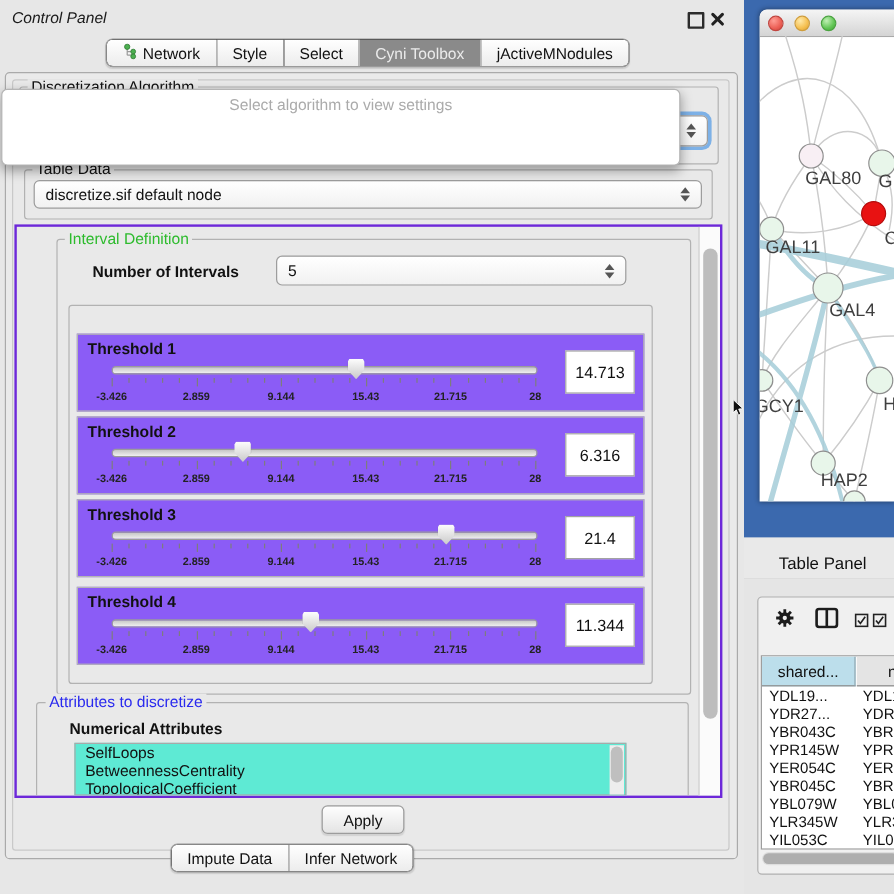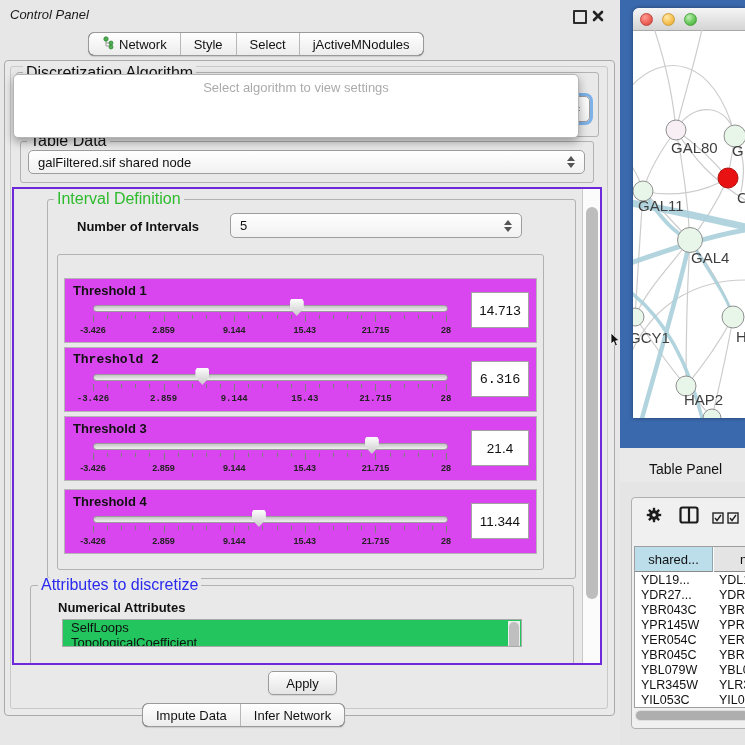--- a/index.html
+++ b/index.html
@@ -21,69 +21,69 @@
   .seg .tab:first-child{border-left:none;}
   .seg .tab.sel{background:#8a8a8a;color:#ebebeb;}
 
   
   .outer-panel{left:4px;top:60px;width:609px;height:654px;border:1px solid #aaaaaa;
        border-radius:4px;background:#eaeaea;}
   .inner-panel{left:10px;top:66px;width:596px;height:641px;border:1px solid #c9c9c9;
        border-radius:3px;background:#e9e9e9;}
 
   .groupbox{border:1px solid #b2b2b2;border-radius:3px;}
-  .grouplabel{font-size:16px;background:#e9e9e9;padding:0 3px;line-height:13px;}
+  .grouplabel{font-size:13px;background:#e9e9e9;padding:0 3px;line-height:13px;}
 
   
   .combo{background:linear-gradient(#ffffff,#f1f1f1);border:1px solid #9d9d9d;border-radius:5px;
        font-size:13px;display:flex;align-items:center;padding:0 24px 0 9px;box-sizing:border-box;}
   .stepper{position:absolute;right:8px;top:50%;transform:translateY(-50%);width:9px;height:12px;}
   .stepper .up{position:absolute;top:0;left:0;width:0;height:0;
        border-left:4px solid transparent;border-right:4px solid transparent;border-bottom:5px solid #555;}
   .stepper .dn{position:absolute;bottom:0;left:0;width:0;height:0;
        border-left:4px solid transparent;border-right:4px solid transparent;border-top:5px solid #555;}
   .focusring{box-shadow:0 0 0 3px rgba(88,157,229,.75);}
 
   
-  .popup{left:13px;top:74px;width:564px;height:62px;background:#fff;border:1px solid #b5b5b5;
+  .popup{left:1px;top:74px;width:564px;height:62px;background:#fff;border:1px solid #b5b5b5;
        border-radius:5px;box-shadow:0 4px 10px rgba(0,0,0,.35);z-index:30;}
   .popup .hdr{text-align:center;color:#ababab;font-size:13px;padding-top:5px;}
   .popup .opt{font-size:13px;padding:1px 0 1px 3px;line-height:16px;color:#000;}
   .popup .opt.hl{font-weight:bold;}
 
   
   .scrollpane{left:12px;top:187px;width:586px;height:474px;border:2px solid #6d28d9;
        background:#e9e9e9;overflow:hidden;}
   .vscroll-track{position:absolute;right:0;top:0;width:17px;height:474px;background:#fbfbfb;
        border-left:1px solid #c9c9c9;}
   .vscroll-thumb{position:absolute;right:2px;top:18px;width:12px;height:392px;background:#bdbdbd;border-radius:6px;}
 
   .lbl-green{color:#2dbb2d;}
   .lbl-blue{color:#2a2aee;}
   .bold{font-weight:bold;}
   .fs13{font-size:13px;}
 
   
-  .th-box{position:absolute;left:50px;width:471px;height:63px;border:1px solid #b5b5b5;background:#d946ef;}
+  .th-box{position:absolute;left:50px;width:471px;height:63px;border:1px solid #b5b5b5;background:#8b5cf6;}
   .th-title{position:absolute;left:8px;top:4px;font-size:13px;font-weight:bold;}
   .th-track{position:absolute;left:28px;top:26px;width:353px;height:5px;border:1px solid #9b9b9b;
        border-radius:4px;background:linear-gradient(#c6c6c6,#f0f0f0);}
   .th-handle{position:absolute;top:20px;width:14px;height:17px;
        background:linear-gradient(#fdfdfd,#c9c9c9);
        clip-path:polygon(10% 0,90% 0,100% 14%,100% 55%,50% 100%,0 55%,0 14%);
        filter:drop-shadow(0 0 1px #777);}
   .tick{position:absolute;width:1px;background:#7d7d7d;top:36px;height:4px;}
   .tick.major{height:7px;}
   .tick-lab{position:absolute;top:46px;font-size:9px;font-weight:bold;color:#222;transform:translateX(-50%);}
   .th-value{position:absolute;left:406px;top:13px;width:56px;height:34px;border:1px solid #a2a2a2;
        background:#fff;font-size:13.5px;display:flex;align-items:center;justify-content:center;}
 
   
-  .attr-list{position:absolute;left:48px;top:430px;width:460px;height:28px;border:1px solid #a9a9a9;
-       background:#22c55e;overflow:hidden;box-sizing:border-box;}
+  .attr-list{position:absolute;left:48px;top:430px;width:460px;height:44px;border:1px solid #a9a9a9;
+       background:#5eead4;overflow:hidden;box-sizing:border-box;}
   .attr-item{font-size:13px;line-height:15px;padding-left:8px;white-space:nowrap;}
   .attr-scroll{position:absolute;right:1px;top:1px;width:12px;height:42px;background:#ededed;}
   .attr-thumb{position:absolute;right:1px;top:1px;width:10px;height:30px;background:#bfbfbf;border-radius:5px;}
 
   .apply-btn{left:268px;top:671px;width:67px;height:22px;border:1px solid #9c9c9c;border-radius:5px;
        background:linear-gradient(#fefefe,#e4e4e4);font-size:13px;display:flex;align-items:center;
        justify-content:center;box-shadow:0 1px 1px rgba(0,0,0,.1);}
 
   
   .desktop-blue{left:620px;top:0;width:125px;height:448px;background:#3b69ae;}
@@ -137,41 +137,44 @@
           <circle cx="9" cy="11" r="2" fill="#4caf50" stroke="#2e7d32" stroke-width="0.7"></circle>
         </svg></span>
       <span>Network</span>
     </div>
     <div class="tab">
       <span>Style</span>
     </div>
     <div class="tab">
       <span>Select</span>
     </div>
+    <div class="tab sel">
+      <span>Cyni Toolbox</span>
+    </div>
     <div class="tab">
       <span>jActiveMNodules</span>
     </div>
   </div>
 
 <div class="abs outer-panel"></div>
 <div class="abs inner-panel"></div>
 
 <div class="abs groupbox" style="left:16px;top:72px;width:581px;height:63px;"></div>
 <div class="abs grouplabel" style="left:23px;top:66px;">Discretization Algorithm</div>
 <div class="abs combo focusring" style="left:24px;top:96px;width:566px;height:26px;">
   <span class="stepper">
       <span class="up"></span>
       <span class="dn"></span>
     </span>
 </div>
 
 <div class="abs groupbox" style="left:20px;top:141px;width:572px;height:40px;"></div>
 <div class="abs grouplabel" style="left:27px;top:134px;">Table Data</div>
 <div class="abs combo" style="left:28px;top:150px;width:557px;height:24px;">
-  <span>galFiltered.sif shared node</span>
+  <span>discretize.sif default node</span>
   <span class="stepper">
       <span class="up"></span>
       <span class="dn"></span>
     </span>
 </div>
 
 <div class="abs scrollpane">
 
   <div class="abs groupbox" style="left:33px;top:10px;width:527px;height:378px;"></div>
   <div class="abs grouplabel lbl-green" style="left:40px;top:3px;">Interval Definition</div>
@@ -218,21 +221,21 @@
         <div class="tick-lab" style="left: 310.4px;">21.715</div>
         <div class="tick" style="left: 324.52px;"></div>
         <div class="tick" style="left: 338.64px;"></div>
         <div class="tick" style="left: 352.76px;"></div>
         <div class="tick" style="left: 366.88px;"></div>
         <div class="tick major" style="left: 381px;"></div>
         <div class="tick-lab" style="left: 381px;">28</div>
         <div class="th-handle" style="left: 224.751px;"></div>
         <div class="th-value">14.713</div>
       </div>
-      <div class="th-box" style="top: 158px; font-family: Liberation Mono, monospace;">
+      <div class="th-box" style="top: 158px;">
         <div class="th-title">Threshold 2</div>
         <div class="th-track"></div>
         <div class="tick major" style="left: 28px;"></div>
         <div class="tick-lab" style="left: 28px;">-3.426</div>
         <div class="tick" style="left: 42.12px;"></div>
         <div class="tick" style="left: 56.24px;"></div>
         <div class="tick" style="left: 70.36px;"></div>
         <div class="tick" style="left: 84.48px;"></div>
         <div class="tick major" style="left: 98.6px;"></div>
         <div class="tick-lab" style="left: 98.6px;">2.859</div>
@@ -342,22 +345,22 @@
     </div>
 
   <div class="abs groupbox" style="left:16px;top:396px;width:542px;height:120px;"></div>
   <div class="abs grouplabel lbl-blue" style="left:24px;top:389px;">Attributes to discretize</div>
   <div class="abs fs13 bold" style="left:44px;top:411px;">Numerical Attributes</div>
   <div class="attr-list" id="attr-list">
     <div class="attr-scroll">
         <div class="attr-thumb"></div>
       </div>
   <div class="attr-item">SelfLoops</div>
+      <div class="attr-item">BetweennessCentrality</div>
       <div class="attr-item">TopologicalCoefficient</div>
-      <div class="attr-item">BetweennessCentrality</div>
     </div>
 
   <div class="vscroll-track">
       <div class="vscroll-thumb"></div>
     </div>
 </div>
 
 <div class="abs apply-btn">Apply</div>
 
 <div class="abs seg" id="bottom-tabs" style="left:142px;top:703px;">

